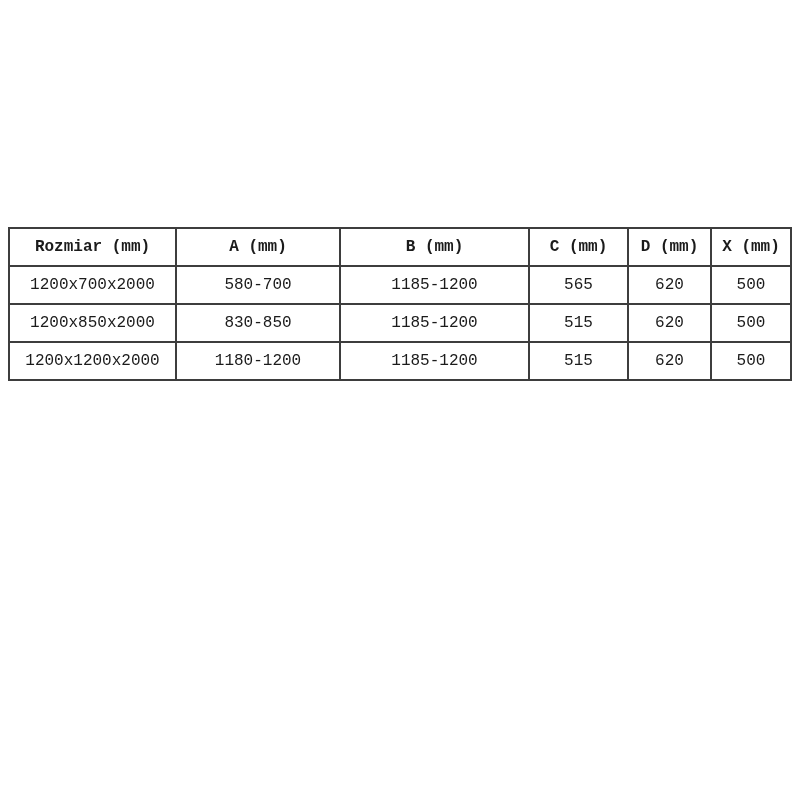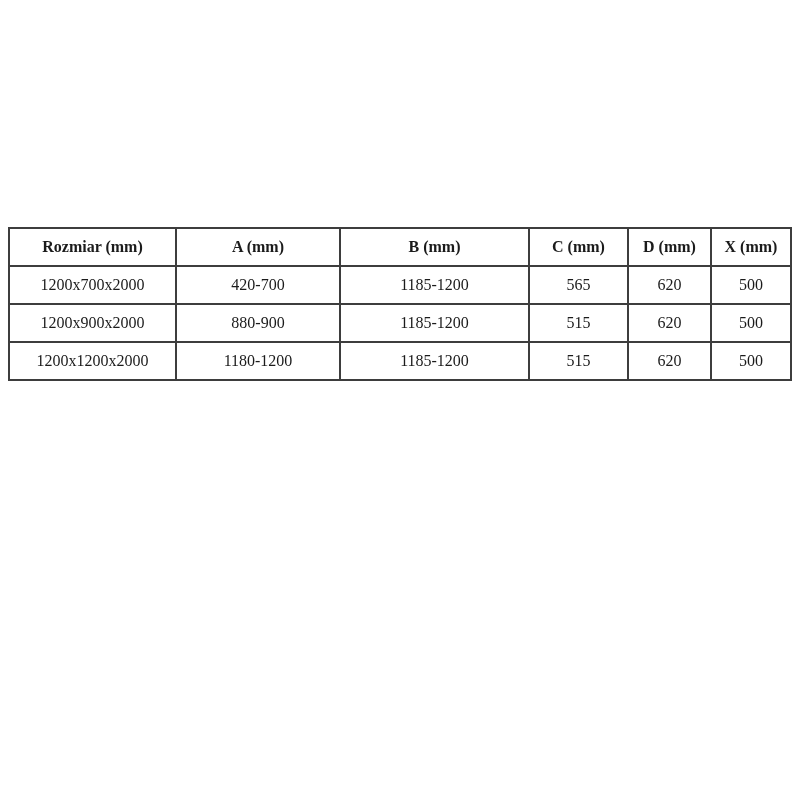--- a/index.html
+++ b/index.html
@@ -6,21 +6,21 @@
     margin: 0;
     padding: 0;
     background: #ffffff;
   }
   .canvas {
     position: relative;
     width: 800px;
     height: 800px;
     background: #ffffff;
     overflow: hidden;
-    font-family: Liberation Serif, serif;
+    font-family: Liberation Mono, monospace;
   }
   table.spec {
     position: absolute;
     left: 8px;
     top: 227px;
     width: 782px;
     border-collapse: collapse;
     table-layout: fixed;
     background: #ffffff;
   }
@@ -60,29 +60,29 @@
           <th>A (mm)</th>
           <th>B (mm)</th>
           <th>C (mm)</th>
           <th>D (mm)</th>
           <th>X (mm)</th>
         </tr>
     </thead>
     <tbody id="table-body">
         <tr>
           <td>1200x700x2000</td>
-          <td>420-700</td>
+          <td>580-700</td>
           <td>1185-1200</td>
           <td>565</td>
           <td>620</td>
           <td>500</td>
         </tr>
         <tr>
-          <td>1200x900x2000</td>
-          <td>880-900</td>
+          <td>1200x850x2000</td>
+          <td>830-850</td>
           <td>1185-1200</td>
           <td>515</td>
           <td>620</td>
           <td>500</td>
         </tr>
         <tr>
           <td>1200x1200x2000</td>
           <td>1180-1200</td>
           <td>1185-1200</td>
           <td>515</td>

